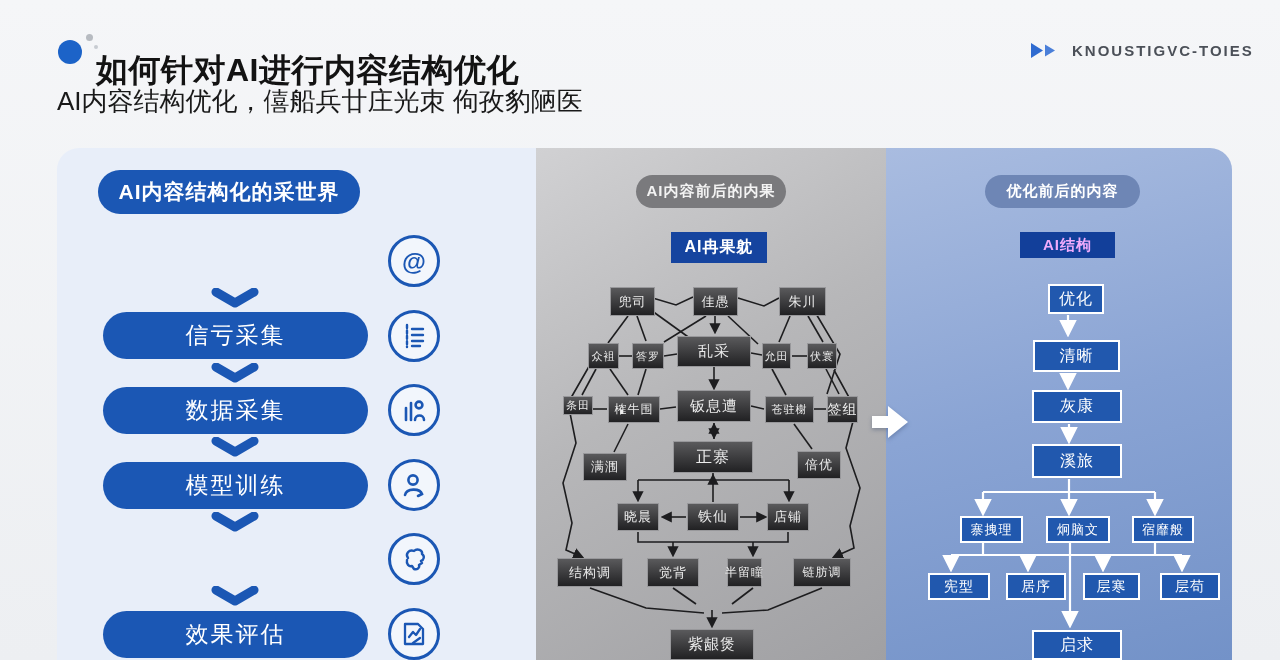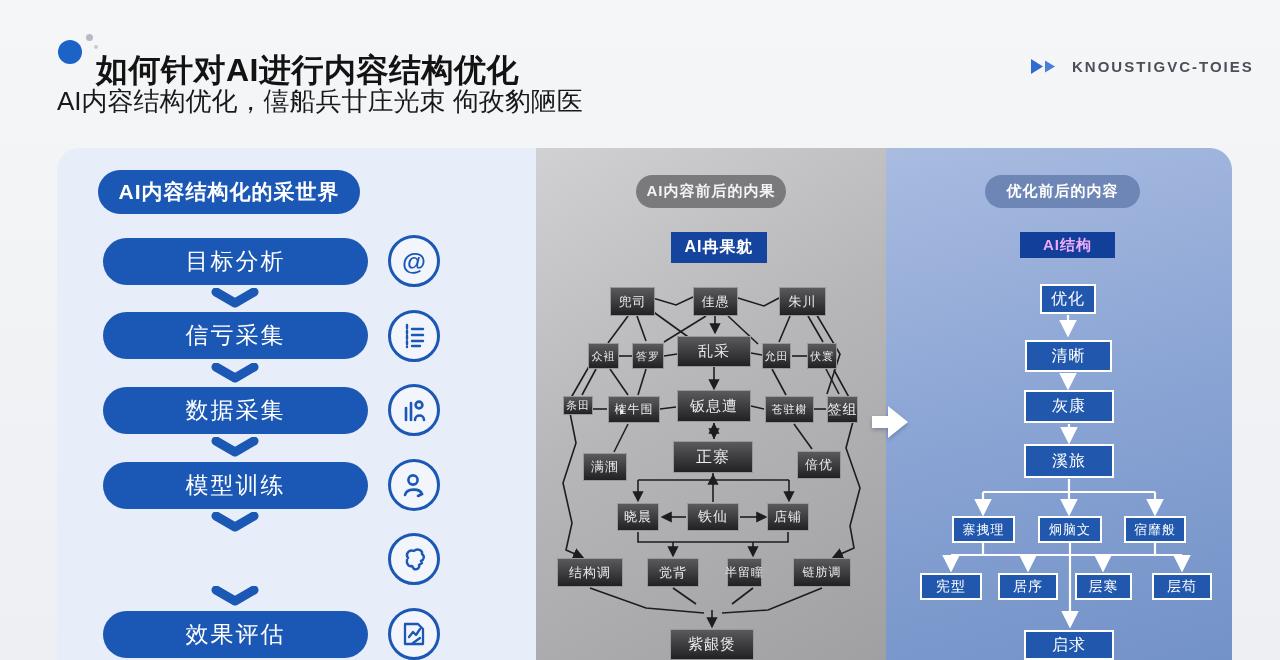--- a/index.html
+++ b/index.html
@@ -5,21 +5,21 @@
   html,body{margin:0;padding:0;}
   .stage{position:relative;width:1280px;height:660px;overflow:hidden;
     background:linear-gradient(180deg,#f5f6f8 0%,#edeff2 100%);
     font-family:"Liberation Sans","DejaVu Sans",sans-serif;}
   
   .bullet{position:absolute;left:58px;top:40px;width:24px;height:24px;border-radius:50%;background:#1c63c8;}
   .spark1{position:absolute;left:86px;top:34px;width:7px;height:7px;border-radius:50%;background:#b7bbc1;}
   .spark2{position:absolute;left:94px;top:45px;width:4px;height:4px;border-radius:50%;background:#c7cbd1;}
   .title{position:absolute;left:96px;top:28px;font-size:32px;font-weight:800;color:#131313;letter-spacing:.5px;white-space:nowrap;}
   .subtitle{position:absolute;left:57px;top:84px;font-size:26px;color:#191919;white-space:nowrap;}
-  .logo{position:absolute;left:1030px;top:42px;display:flex;align-items:flex-end;gap:12px;margin-top:16px;}
+  .logo{position:absolute;left:1030px;top:42px;display:flex;align-items:flex-end;gap:12px;}
   .logo-text{font-size:15px;font-weight:700;color:#4b5058;letter-spacing:2px;white-space:nowrap;}
   
   .panel{position:absolute;top:148px;height:512px;}
   .panel-left{left:57px;width:479px;background:#e8eef9;border-radius:22px 0 0 0;}
   .panel-mid{left:536px;width:350px;background:linear-gradient(150deg,#d1d1d3 0%,#b7b7b9 45%,#a0a0a3 100%);overflow:hidden;}
   .panel-right{left:886px;width:346px;background:linear-gradient(165deg,#a9bce0 0%,#8aa4d4 50%,#7392c8 100%);border-radius:0 22px 0 0;overflow:hidden;}
   
   .lhead{position:absolute;left:41px;top:22px;width:262px;height:44px;border-radius:22px;background:#1b57b4;color:#fff;
     font-size:21px;font-weight:700;display:flex;align-items:center;justify-content:center;letter-spacing:1px;white-space:nowrap;}
   .lpill{position:absolute;left:46px;width:265px;height:47px;border-radius:24px;background:#1b57b4;color:#fff;
@@ -34,21 +34,21 @@
     font-size:16px;font-weight:700;display:flex;align-items:center;justify-content:center;letter-spacing:1px;margin-left:8px;}
   .mnode{position:absolute;background:linear-gradient(180deg,#5a5a5c 0%,#212123 100%);border:1px solid #98989b;color:#ececec;
     display:flex;align-items:center;justify-content:center;white-space:nowrap;box-sizing:border-box;letter-spacing:1px;}
   .msvg,.rsvg{position:absolute;left:0;top:0;}
   
   .rpill{position:absolute;left:99px;top:27px;width:155px;height:33px;border-radius:17px;background:#6e86b5;color:#fff;
     font-size:15px;font-weight:700;display:flex;align-items:center;justify-content:center;letter-spacing:1px;white-space:nowrap;}
   .rchip{position:absolute;left:134px;top:84px;width:95px;height:26px;background:#123f9a;color:#f0abfc;
     font-size:15px;font-weight:700;display:flex;align-items:center;justify-content:center;letter-spacing:1px;}
   .rbox{position:absolute;background:#2158ae;border:2px solid #ffffff;color:#fff;
-    display:flex;align-items:center;justify-content:center;white-space:nowrap;box-sizing:border-box;letter-spacing:1px;}
+    display:flex;align-items:center;justify-content:center;white-space:nowrap;box-sizing:border-box;letter-spacing:1px;margin-left:8px;}
   .bigarrow{position:absolute;left:868px;top:400px;filter:drop-shadow(0 2px 2px rgba(40,60,100,.35));}
 </style>
 </head>
 <body>
 
 <div class="stage">
 
   <div class="bullet"></div>
   <div class="spark1"></div>
   <div class="spark2"></div>
@@ -58,21 +58,20 @@
     <svg width="30" height="17" viewBox="0 0 30 17">
       <path d="M1,1 L13,8.5 L1,16 Z" fill="#2f6bd0"></path>
       <path d="M15,2.5 L25,8.5 L15,14.5 Z" fill="#4a7fd9"></path>
     </svg>
     <span class="logo-text">KNOUSTIGVC-TOIES</span>
   </div>
 
   <section class="panel panel-left">
     <div class="lhead">AI内容结构化的采世界</div>
 
-    <div class="lpill" style="top:90px">目标分析</div>
     <div class="lpill" style="top:164px">信亏采集</div>
     <div class="lpill" style="top:239px">数据采集</div>
     <div class="lpill" style="top:314px">模型训练</div>
     <div class="lpill" style="top:463px">效果评估</div>
 
     <svg class="chev" style="top:140px" viewBox="0 0 48 20">
         <polyline points="5,4 24,15 43,4" fill="none" stroke="#1b57b4" stroke-width="9" stroke-linecap="round" stroke-linejoin="round"></polyline>
       </svg>
     <svg class="chev" style="top:215px" viewBox="0 0 48 20">
         <polyline points="5,4 24,15 43,4" fill="none" stroke="#1b57b4" stroke-width="9" stroke-linecap="round" stroke-linejoin="round"></polyline>

